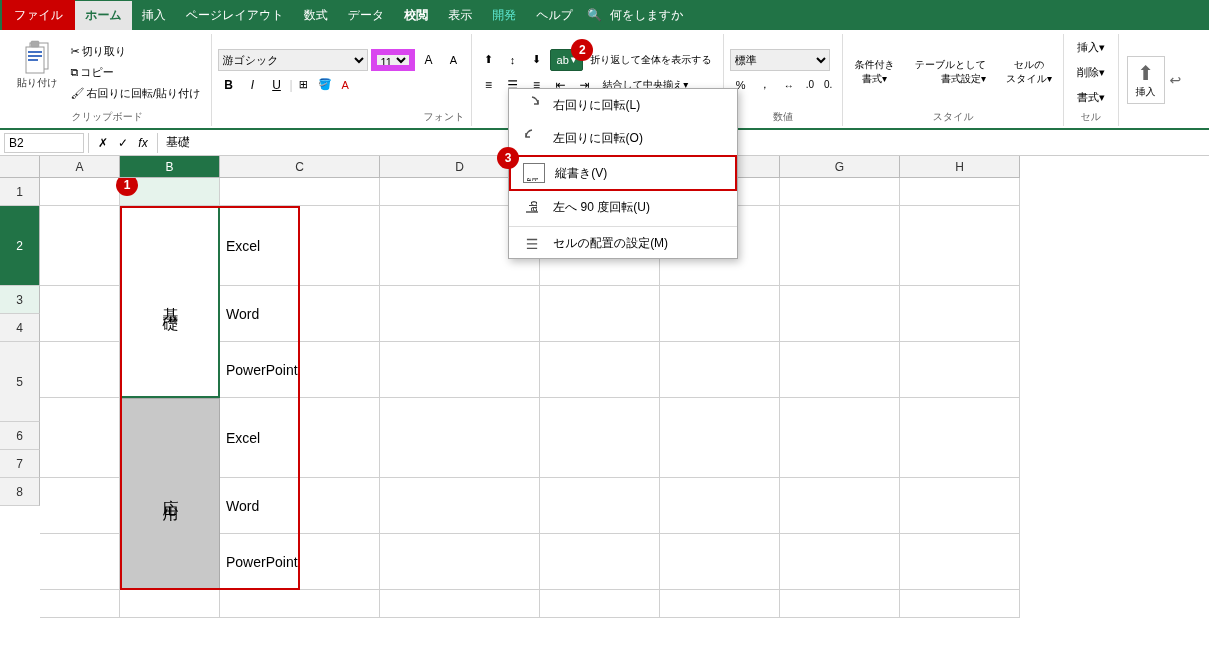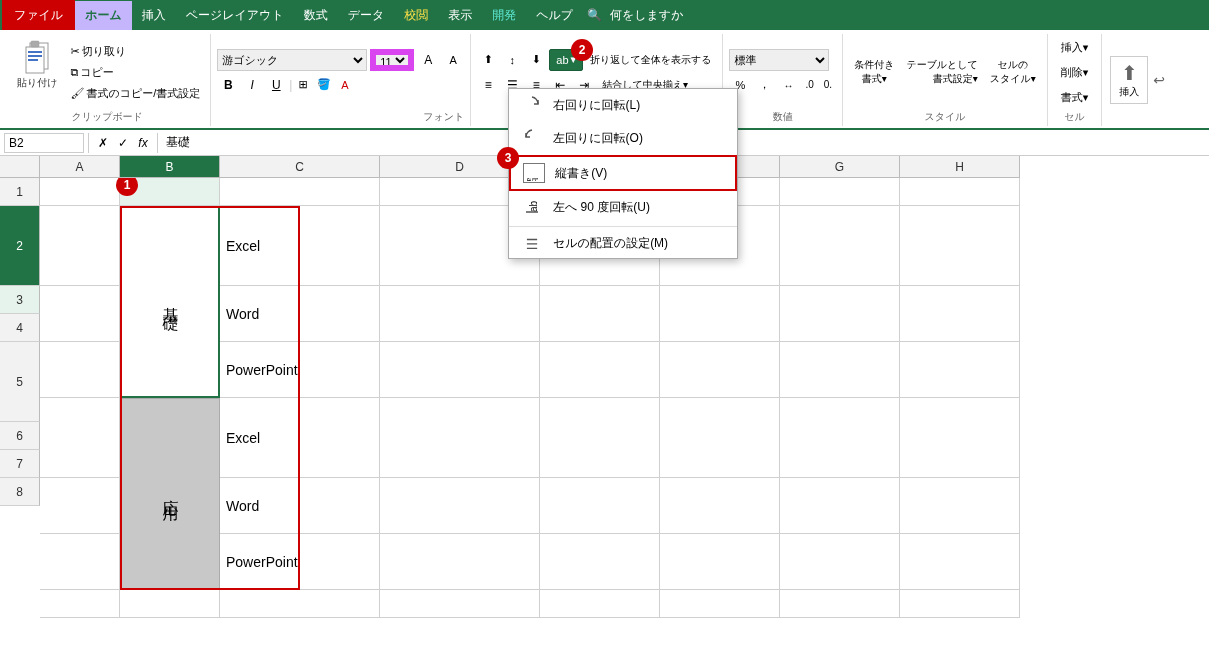--- a/index.html
+++ b/index.html
@@ -5,26 +5,26 @@
     * { margin: 0; padding: 0; box-sizing: border-box; }
     body { font-family: 'Meiryo', 'MS Gothic', sans-serif; font-size: 12px; background: #fff; width: 1209px; height: 668px; overflow: hidden; }
   </style>
 </head>
 <body>
 
 <div style="display:flex; flex-direction:column; height:668px; width:1209px;">
 
   <div style="background:#217346; display:flex; align-items:center; height:30px; padding:0 2px;">
     <div style="background:#cc0000; color:#fff; padding:6px 12px; font-size:12px; cursor:pointer; height:100%; display:flex; align-items:center;">ファイル</div>
-    <div style="background:#c4b5fd; color:#217346; padding:6px 10px; font-size:12px; cursor:pointer; font-weight:bold;">ホーム</div>
+    <div style="background:#e5e5e5; color:#217346; padding:6px 10px; font-size:12px; cursor:pointer; font-weight:bold;">ホーム</div>
     <div style="color:#fff; padding:6px 10px; font-size:12px; cursor:pointer;">挿入</div>
     <div style="color:#fff; padding:6px 10px; font-size:12px; cursor:pointer;">ページレイアウト</div>
     <div style="color:#fff; padding:6px 10px; font-size:12px; cursor:pointer;">数式</div>
     <div style="color:#fff; padding:6px 10px; font-size:12px; cursor:pointer;">データ</div>
-    <div style="color:#fde047; padding:6px 10px; font-size:12px; cursor:pointer;">校閲</div>
+    <div style="color:#ffffff; padding:6px 10px; font-size:12px; cursor:pointer;font-weight:bold;">校閲</div>
     <div style="color:#fff; padding:6px 10px; font-size:12px; cursor:pointer;">表示</div>
     <div style="color:#5eead4; padding:6px 10px; font-size:12px; cursor:pointer;">開発</div>
     <div style="color:#fff; padding:6px 10px; font-size:12px; cursor:pointer;">ヘルプ</div>
     <div style="color:#fff; padding:6px 4px; font-size:12px;">🔍</div>
     <div style="color:#fff; padding:6px 4px; font-size:12px; cursor:pointer;">何をしますか</div>
   </div>
 
   <div style="background:#fff; border-bottom:2px solid #217346; padding:4px 4px 2px 4px; display:flex; align-items:stretch; min-height:82px;">
 
     <div style="display:flex; flex-direction:column; border-right:1px solid #ddd; padding:2px 6px; align-items:center;">
@@ -46,21 +46,21 @@
           <div style="display:flex; align-items:center; gap:2px; padding:1px 3px; cursor:pointer; border:1px solid transparent; border-radius:2px; font-size:11px;">
             <span>✂</span>
               <span>切り取り</span>
           </div>
           <div style="display:flex; align-items:center; gap:2px; padding:1px 3px; cursor:pointer; border:1px solid transparent; border-radius:2px; font-size:11px;">
             <span>⧉</span>
               <span>コピー</span>
           </div>
           <div style="display:flex; align-items:center; gap:2px; padding:1px 3px; cursor:pointer; border:1px solid transparent; border-radius:2px; font-size:11px;">
             <span>🖌</span>
-              <span>書式のコピー/書式設定</span>
+              <span>右回りに回転/貼り付け</span>
           </div>
         </div>
       </div>
       <div style="font-size:10px; color:#666; margin-top:2px;">クリップボード</div>
     </div>
 
     <div style="display:flex; flex-direction:column; border-right:1px solid #ddd; padding:2px 6px; align-items:flex-end;">
       <div style="display:flex; flex-direction:column; gap:3px; flex:1; justify-content:center;">
         <div style="display:flex; align-items:center; gap:3px;">
           <select style="width:150px; height:22px; border:1px solid #ccc; font-size:11px;" title="游ゴシック">
@@ -124,21 +124,21 @@
           <button style="height:22px; width:22px; border:1px solid transparent; cursor:pointer; background:transparent; font-size:10px;">↔</button>
           <button style="height:22px; padding:0 3px; border:1px solid transparent; cursor:pointer; background:transparent; font-size:10px;">.0</button>
           <button style="height:22px; padding:0 3px; border:1px solid transparent; cursor:pointer; background:transparent; font-size:10px;">0.</button>
         </div>
       </div>
       <div style="font-size:10px; color:#666; margin-top:2px;">数値</div>
     </div>
 
     <div style="display:flex; flex-direction:column; border-right:1px solid #ddd; padding:2px 6px; align-items:center;">
       <div style="display:flex; flex-direction:column; gap:3px; flex:1; justify-content:center; align-items:center;">
-        <div style="display:flex; gap:2px;">
+        <div style="display:flex; gap:10px;">
           <button style="height:40px; padding:0 4px; border:1px solid transparent; cursor:pointer; background:transparent; font-size:10px; text-align:center;">条件付き<br>書式▾</button>
           <button style="height:40px; padding:0 4px; border:1px solid transparent; cursor:pointer; background:transparent; font-size:10px; text-align:right;">テーブルとして<br>書式設定▾</button>
           <button style="height:40px; padding:0 4px; border:1px solid transparent; cursor:pointer; background:transparent; font-size:10px; text-align:center;">セルの<br>スタイル▾</button>
         </div>
       </div>
       <div style="font-size:10px; color:#666; margin-top:2px;">スタイル</div>
     </div>
 
     <div style="display:flex; flex-direction:column; border-right:1px solid #ddd; padding:2px 6px; align-items:center;">
       <div style="display:flex; flex-direction:column; gap:3px; flex:1; justify-content:center;">

